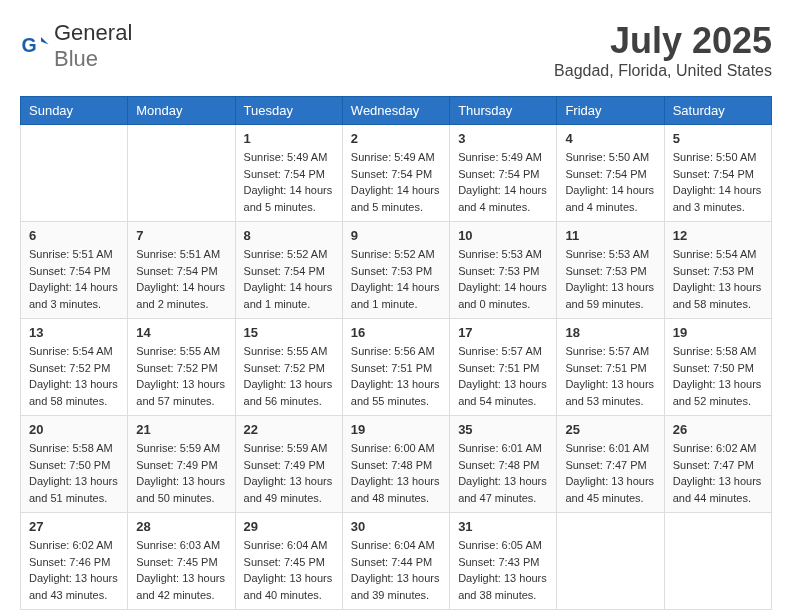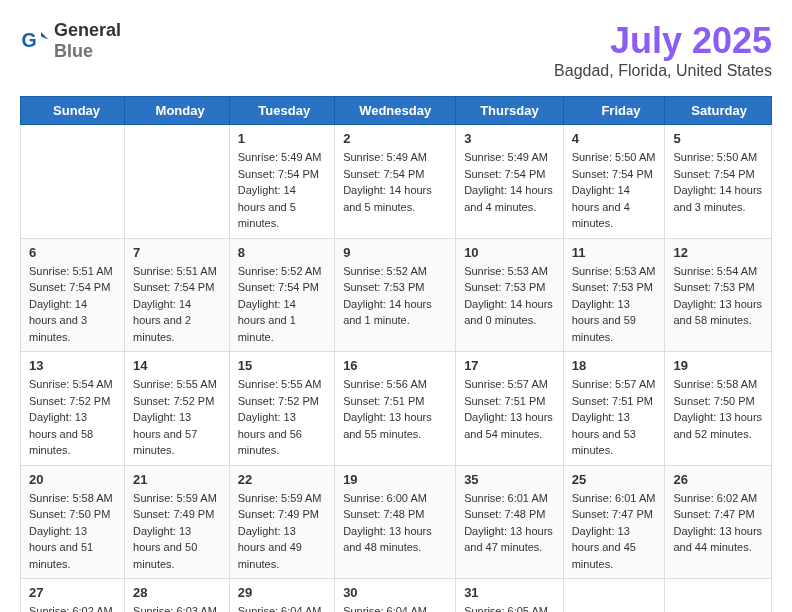--- a/index.html
+++ b/index.html
@@ -16,56 +16,56 @@
       align-items: flex-start;
       margin-bottom: 16px;
     }
     .logo {
       display: flex;
       align-items: center;
     }
     .logo-text {
       display: flex;
       flex-direction: column;
-      font-size: 18px;
-      font-weight: bold;
+      font-size: 22px;
+      font-weight: normal;
     }
     .logo-general { color: #333; }
     .logo-blue { color: #737373; }
     .logo-icon {
       width: 30px;
       height: 30px;
       margin-right: 4px;
     }
     .title-block {
       text-align: right;
     }
     .month-year {
       font-size: 36px;
       font-weight: bold;
-      color: #8b5cf6;
+      color: #404040;
     }
     .location {
       font-size: 16px;
       color: #444;
       text-align: right;
     }
     .calendar {
       width: 100%;
       border-collapse: collapse;
       border: 1px solid #ccc;
     }
     .calendar th {
       background-color: #2a72c3;
       color: #fff;
       font-size: 13px;
-      font-weight: bold;
-      padding: 6px 24px;
+      font-weight: normal;
+      padding: 6px 8px;
       border: 1px solid #1a5faa;
-      text-align: right;
+      text-align: left;
     }
     .calendar td {
       vertical-align: top;
       padding: 6px 8px;
       border: 1px solid #ddd;
       font-size: 11px;
       color: #333;
       width: calc(100% / 7);
       min-height: 80px;
     }

